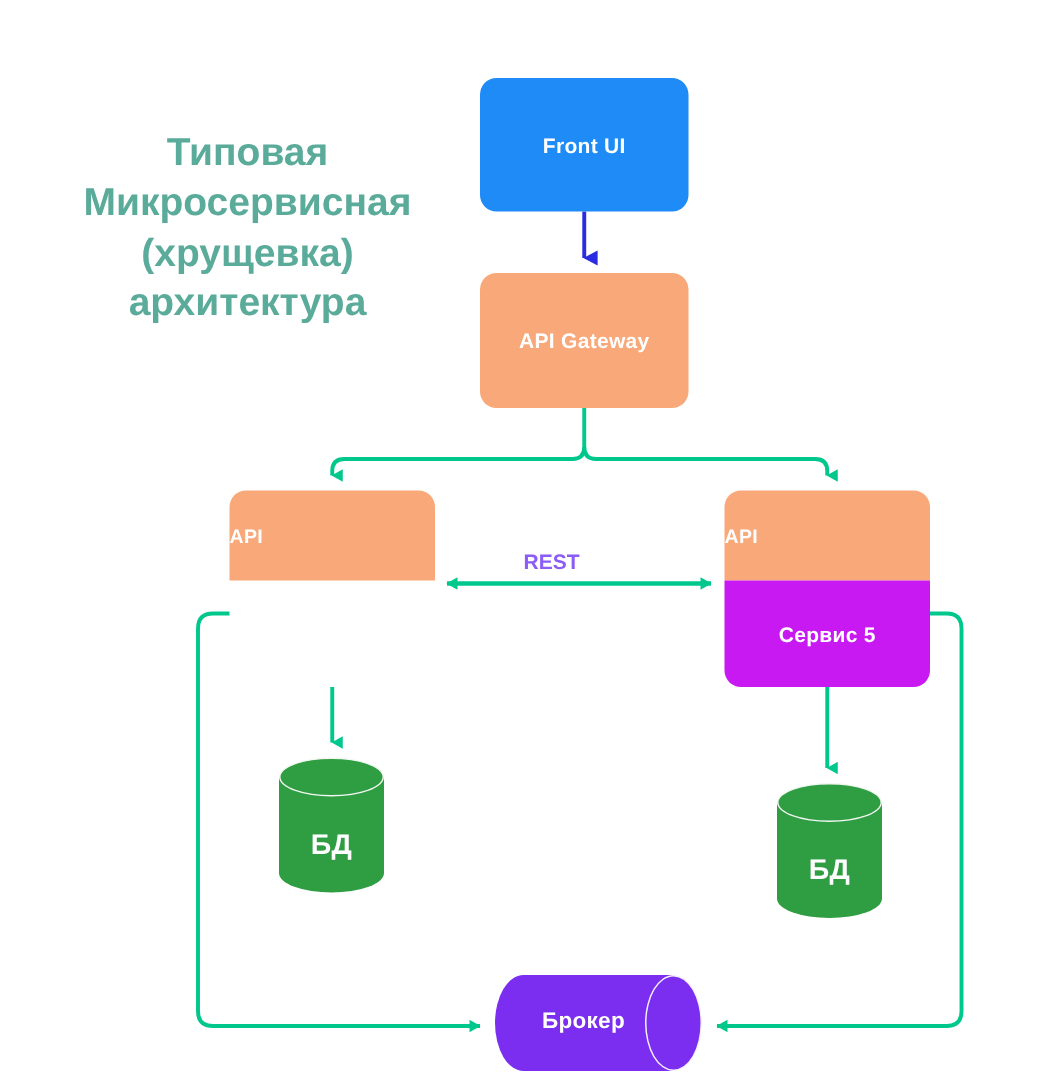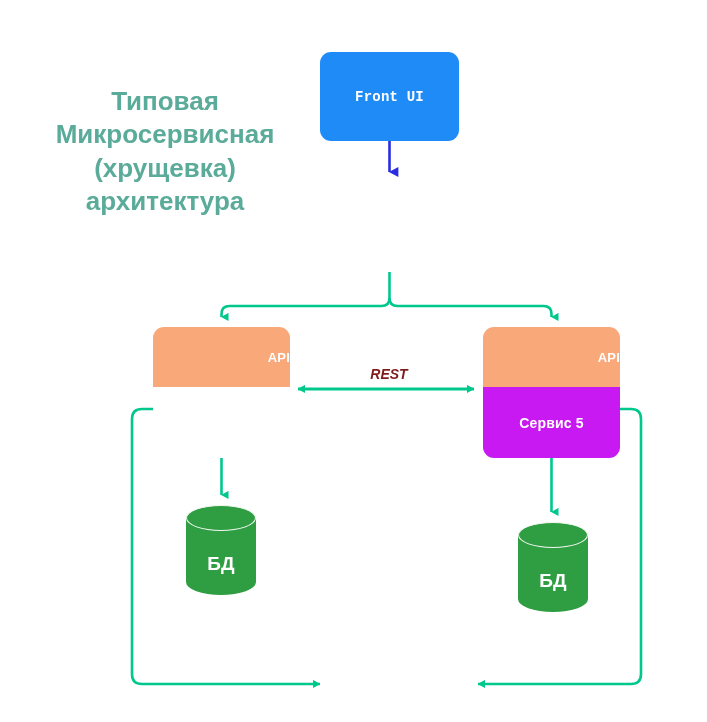--- a/index.html
+++ b/index.html
@@ -63,21 +63,21 @@
     left: 320px;
     top: 35px;
     width: 139px;
     height: 89px;
     background: #1f8bf7;
     border-radius: 11px;
     display: flex;
     align-items: center;
     justify-content: center;
   }
-  #node-front-ui .node-label { font-size: 14px; font-family: Liberation Mono, monospace; }
+  #node-front-ui .node-label { font-size: 14px; }
 
   #node-api-gateway {
     left: 320px;
     top: 165px;
     width: 139px;
     height: 90px;
     background: #f9a879;
     border-radius: 11px;
     display: flex;
     align-items: center;
@@ -93,21 +93,21 @@
   }
   .service-api {
     position: absolute;
     left: 0; top: 0;
     width: 137px;
     height: 60px;
     background: #f9a879;
     border-radius: 11px 11px 0 0;
     display: flex;
     align-items: center;
-    justify-content: flex-end;
+    justify-content: flex-start;
   }
   .service-api .node-label { font-size: 13px; }
   .service-body {
     position: absolute;
     left: 0; top: 60px;
     width: 137px;
     height: 71px;
     background: #c919f2;
     border-radius: 0 0 11px 11px;
     display: flex;
@@ -205,26 +205,25 @@
     width: 118px;
     font-size: 15px;
   }
 
   
   #edge-label-rest {
     position: absolute;
     left: 349px;
     top: 349px;
     width: 80px;
-    text-align: center;
+    text-align: left;
     font-size: 14px;
     font-weight: bold;
-    color: #7f1d1d;
+    color: #8b5cf6;
     user-select: none;
-    font-style: italic;
   }
 </style>
 </head>
 <body>
 
 <div id="diagram-root">
 
   <div id="diagram-title">Типовая
 Микросервисная
 (хрущевка)
@@ -265,20 +264,23 @@
 
     <path d="M153,392 L142,392 Q132,392 132,402 L132,657 Q132,667 142,667 L320,667" stroke="#00c88c" stroke-width="2.6" fill="none" marker-end="url(#arrow-green-right)"></path>
 
     <path d="M620,392 L631,392 Q641,392 641,402 L641,657 Q641,667 631,667 L478,667" stroke="#00c88c" stroke-width="2.6" fill="none" marker-end="url(#arrow-green-left)"></path>
   </svg>
 
   <div class="node" id="node-front-ui">
     <span class="node-label">Front UI</span>
   </div>
 
+  <div class="node" id="node-api-gateway">
+    <span class="node-label">API Gateway</span>
+  </div>
 
   <div class="service-node" id="node-service-1">
     <div class="service-api">
       <span class="node-label">API</span>
     </div>
   </div>
 
   <div class="service-node" id="node-service-2">
     <div class="service-api">
       <span class="node-label">API</span>
@@ -295,16 +297,22 @@
     <span class="node-label">БД</span>
   </div>
 
   <div class="db-cylinder" id="node-db-2">
     <div class="cyl-body"></div>
     <div class="cyl-bottom"></div>
     <div class="cyl-top"></div>
     <span class="node-label">БД</span>
   </div>
 
+  <div class="node" id="node-broker">
+    <div class="hcyl-body"></div>
+    <div class="hcyl-left"></div>
+    <div class="hcyl-right"></div>
+    <span class="node-label">Брокер</span>
+  </div>
 
   <div id="edge-label-rest">REST</div>
 
 </div>
 
 </body></html>

